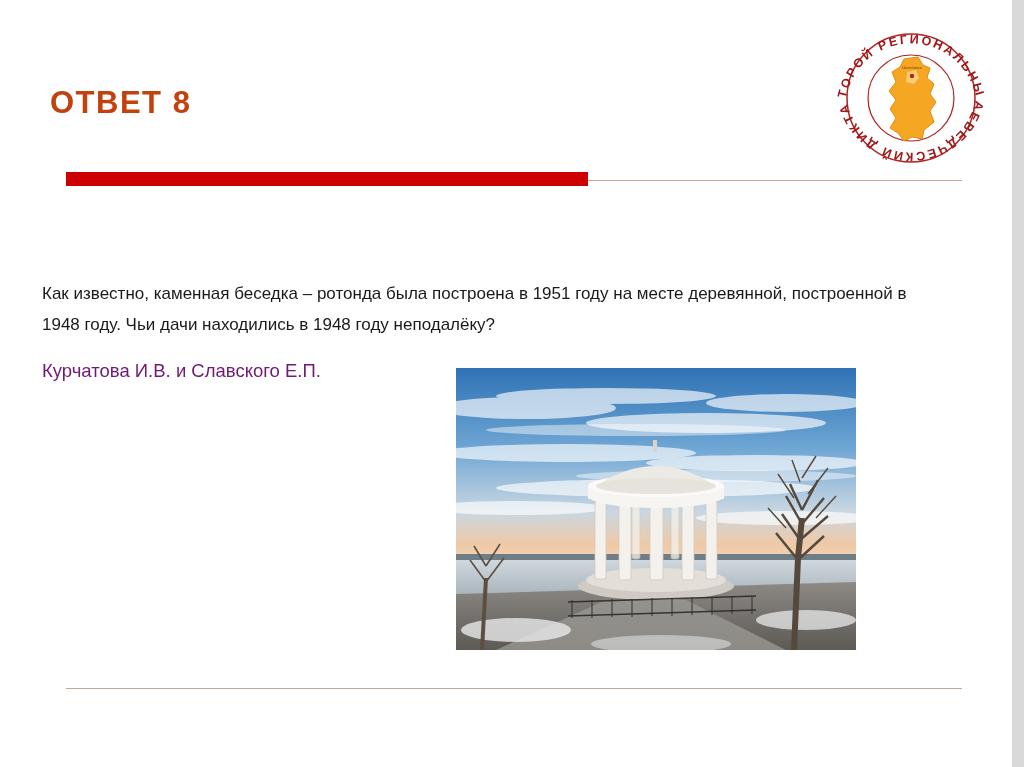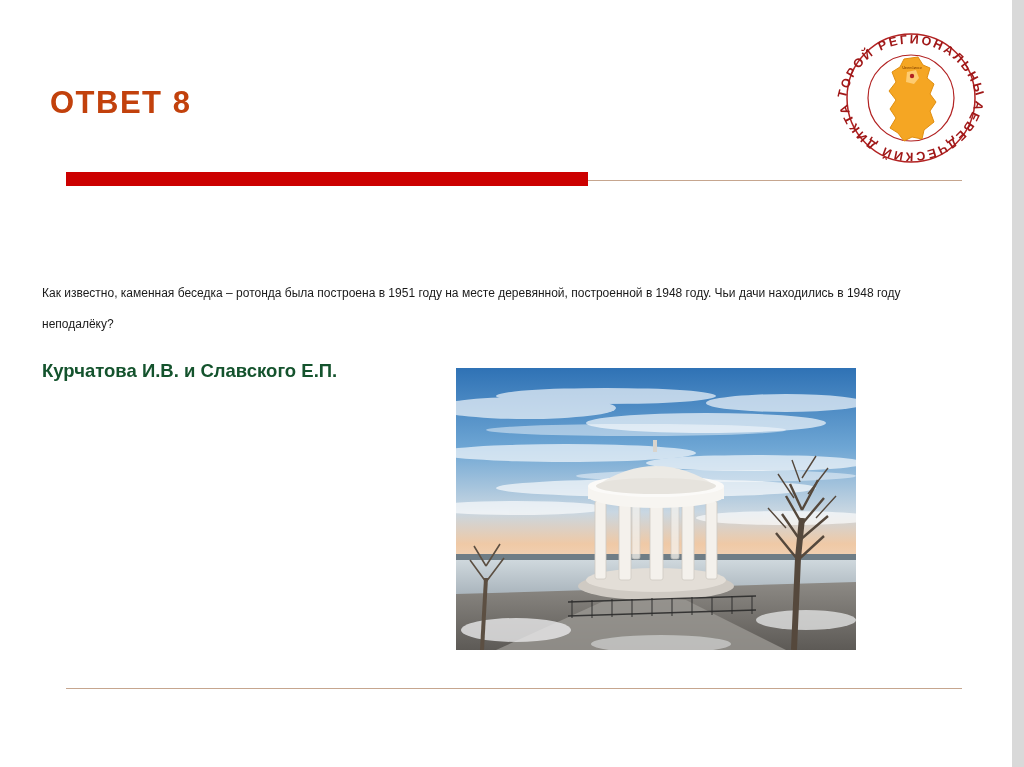--- a/index.html
+++ b/index.html
@@ -62,31 +62,31 @@
     height: 14px;
     background: #cc0000;
   }
 
   
   .question {
     position: absolute;
     left: 42px;
     top: 278px;
     width: 890px;
-    font-size: 12px;
+    font-size: 17px;
     line-height: 31px;
     color: #1a1a1a;
   }
   .answer {
     position: absolute;
     left: 42px;
     top: 360px;
     font-size: 18.5px;
-    font-weight: bold;
-    color: #14532d;
+    font-weight: normal;
+    color: #701a75;
   }
 
   
   .photo {
     position: absolute;
     left: 456px;
     top: 368px;
     width: 400px;
     height: 282px;
     overflow: hidden;

